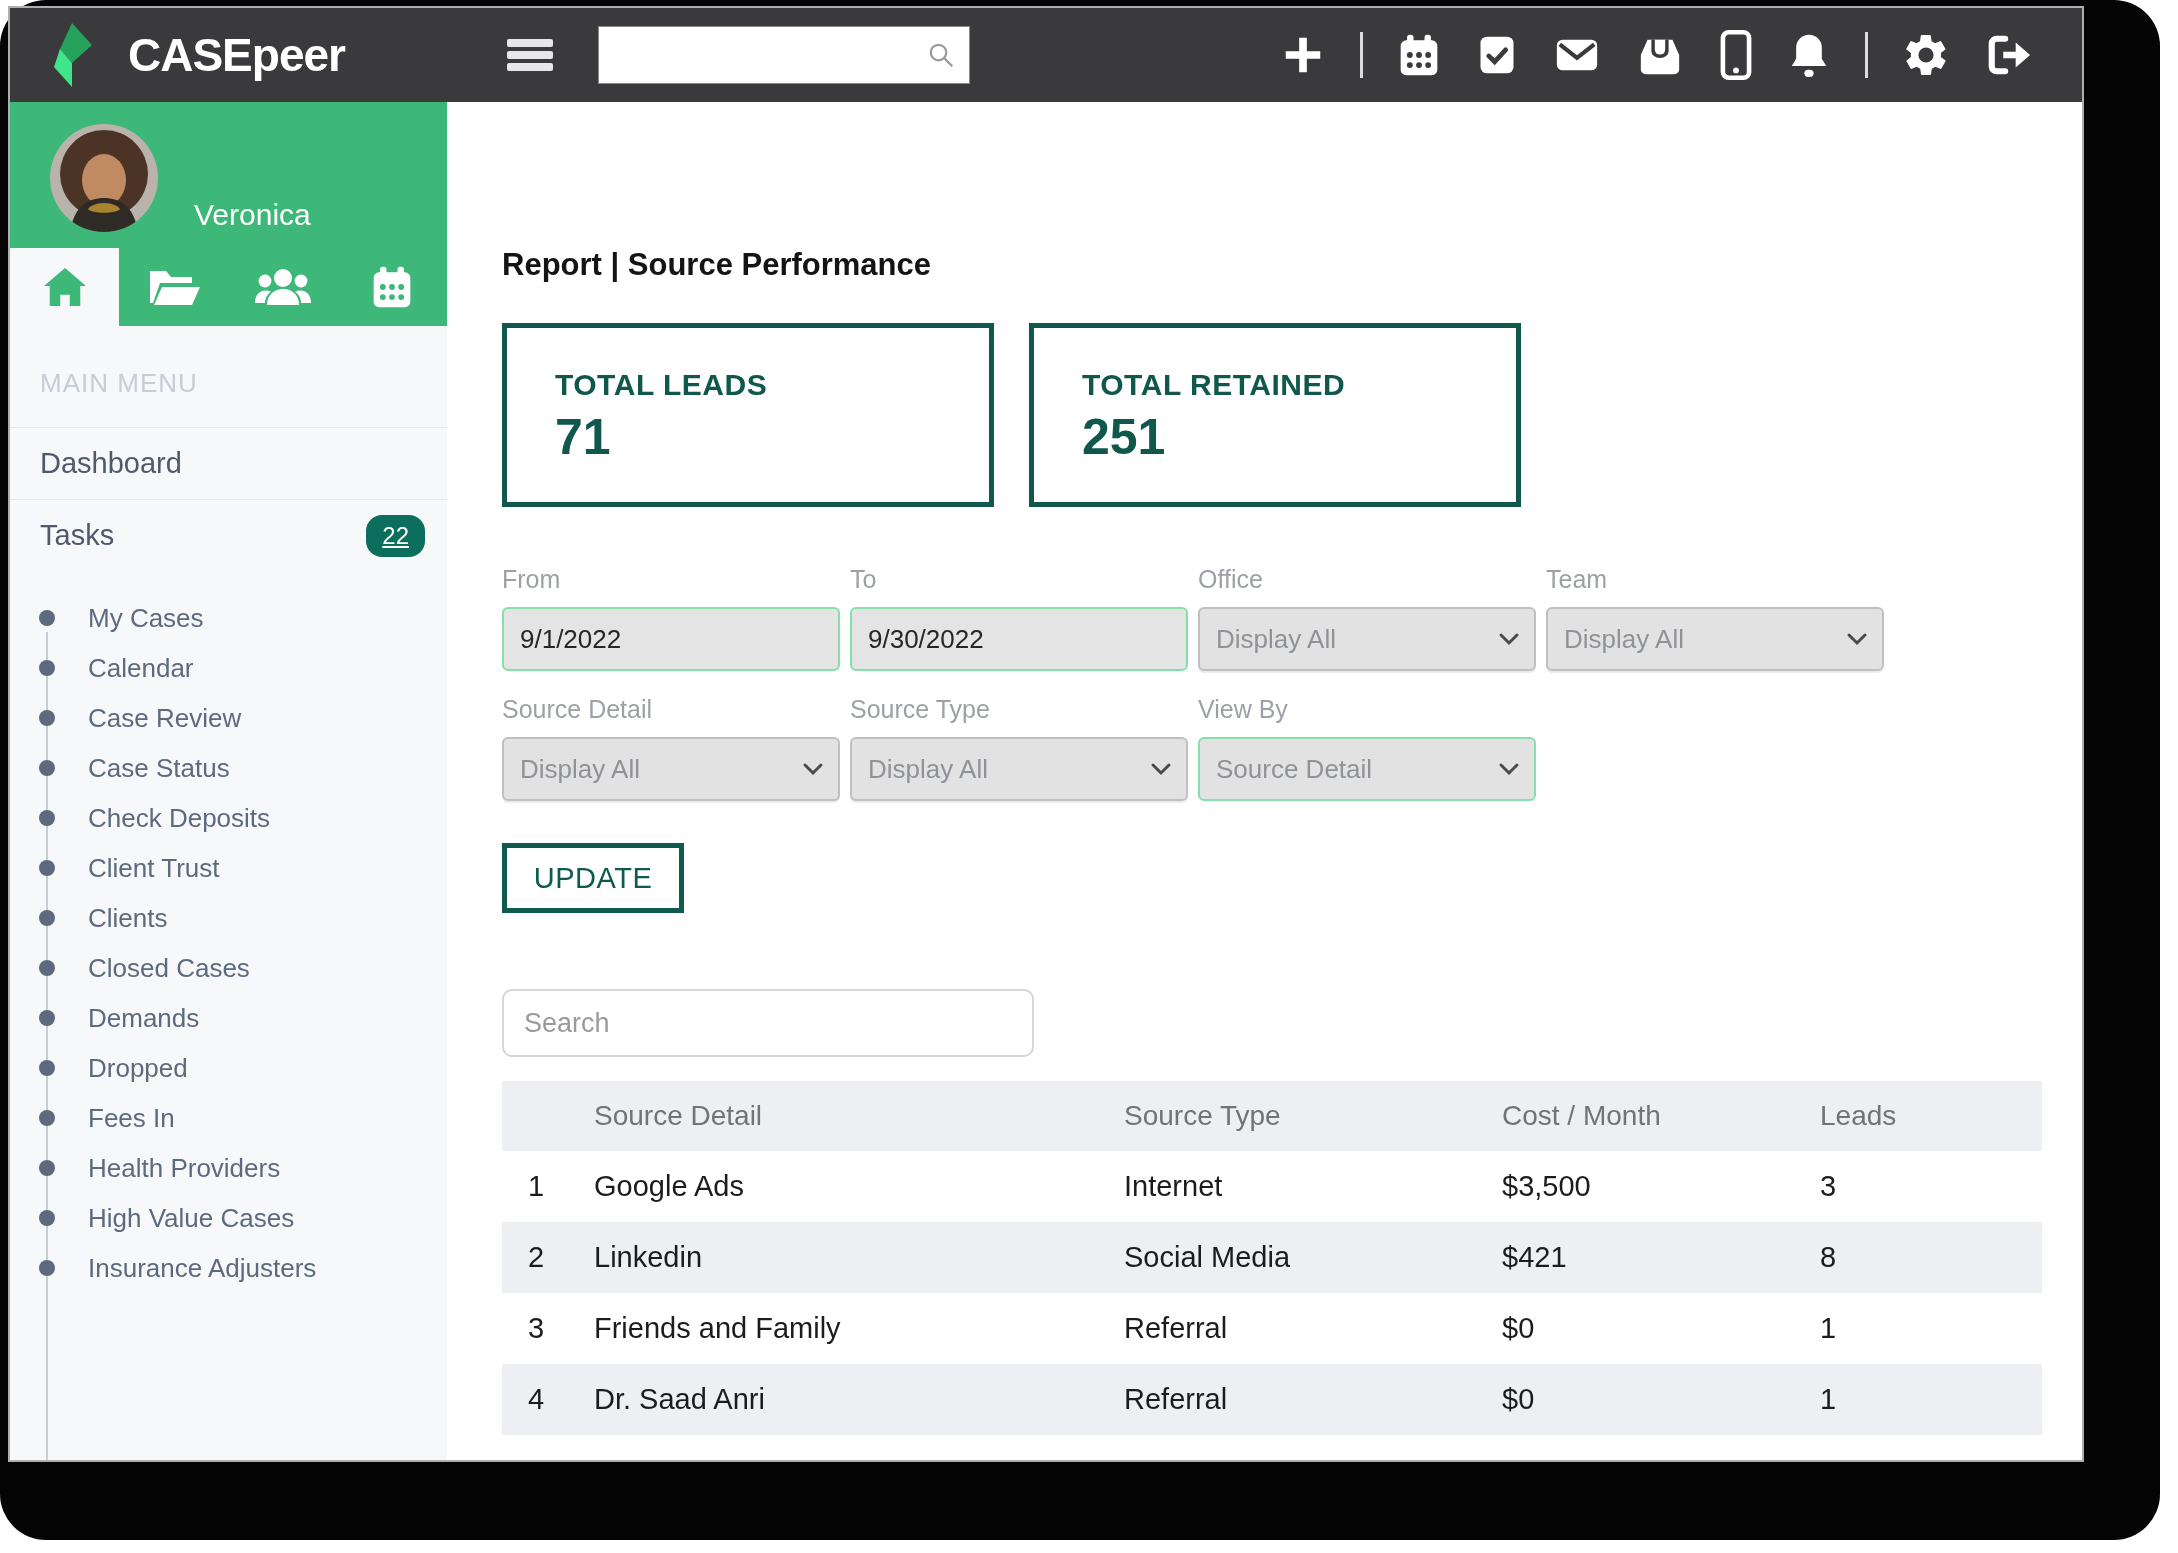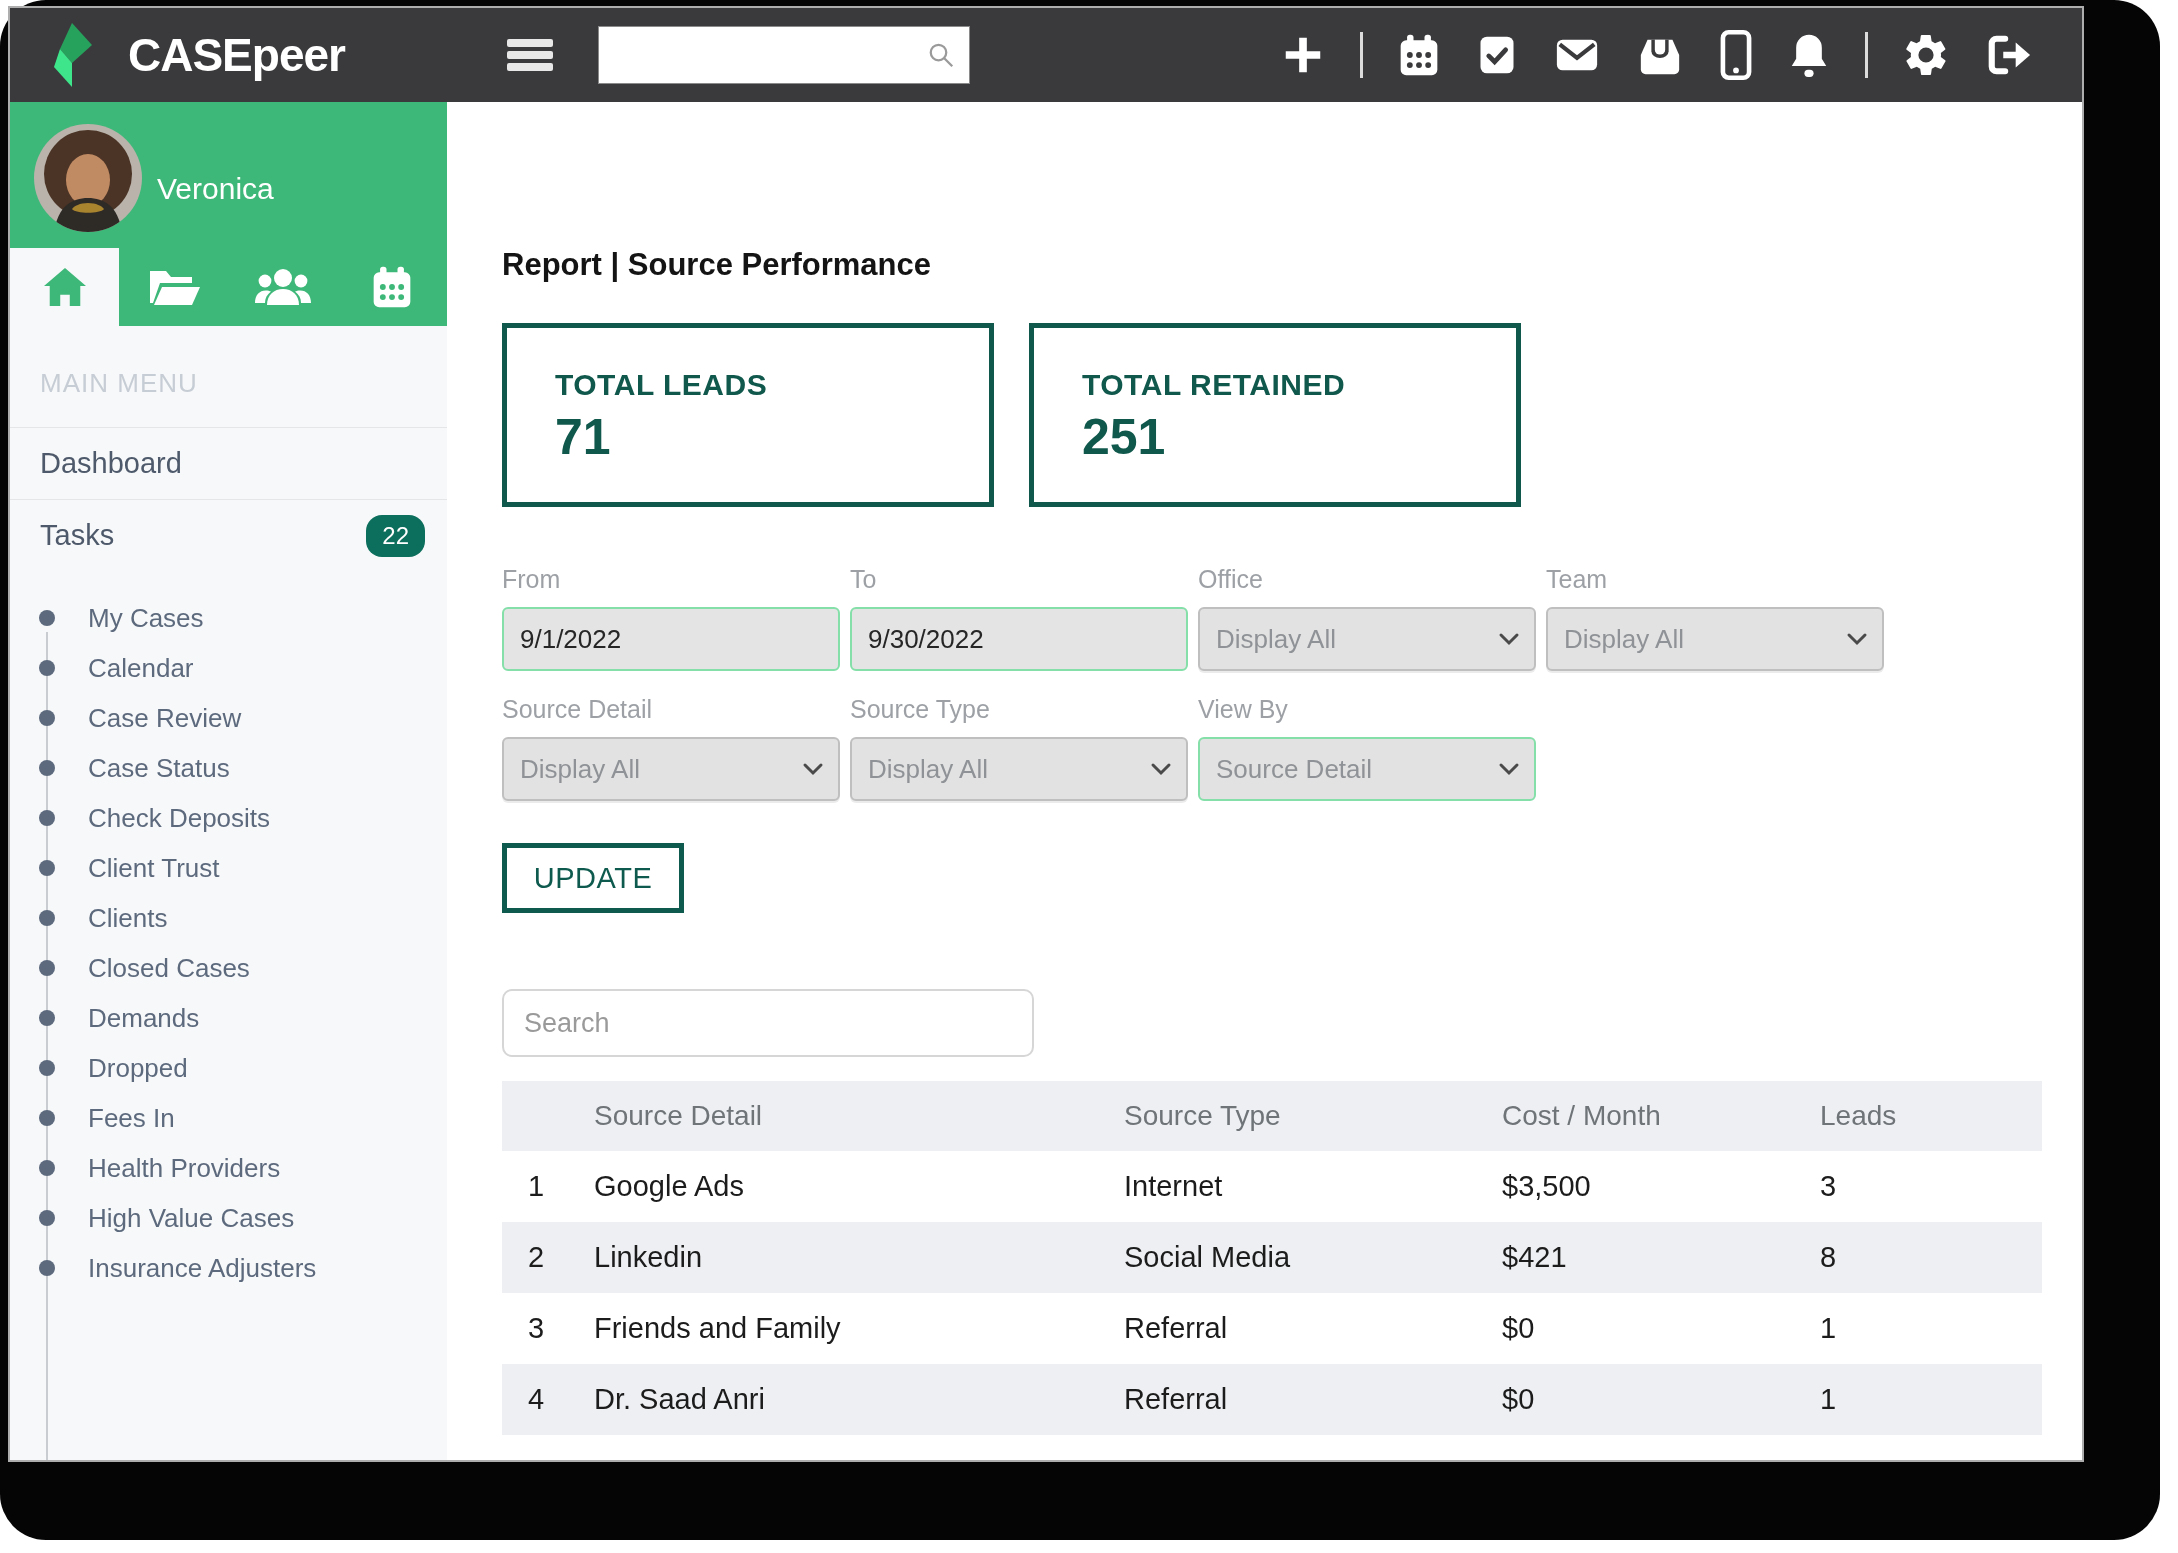--- a/index.html
+++ b/index.html
@@ -21,31 +21,31 @@
   .search-wrap { position:relative; margin-left:45px; }
   .search-wrap input { width:372px; height:58px; border:1px solid #8a8a8a; background:#ffffff; font-size:26px; padding:0 56px 0 16px; outline:none; }
   .search-wrap .mag { position:absolute; right:14px; top:14px; }
   .topbar-right { margin-left:auto; display:flex; align-items:center; gap:34px; padding-right:48px; }
   .tb-btn { background:none; border:none; cursor:pointer; display:flex; align-items:center; justify-content:center; padding:0; }
   .vdiv { width:3px; height:46px; background:#dcdcdc; }
 
   
   .sidebar { position:absolute; left:0; top:94px; width:437px; bottom:0; background:#f7f8f9; }
   .side-green { position:relative; height:224px; background:#3eb878; }
-  .profile { display:flex; align-items:center; padding:22px 0 0 24px; gap:15px; }
+  .profile { display:flex; align-items:flex-end; padding:22px 0 0 40px; gap:36px; }
   .avatar { width:108px; height:108px; border-radius:50%; overflow:hidden; flex:0 0 auto; }
   .user-name { color:#ffffff; font-size:30px; margin-top:22px; }
   .icon-tabs { position:absolute; left:0; bottom:0; width:100%; height:78px; display:flex; }
   .icon-tab { flex:1 1 0; display:flex; align-items:center; justify-content:center; cursor:pointer; }
   .icon-tab.active { background:#f7f8f9; }
 
   .menu { position:relative; height:calc(100% - 224px); }
   .section-label { color:#c7cdd5; font-size:26px; letter-spacing:1px; padding:42px 0 28px 30px; }
   .menu-item { position:relative; height:72px; display:flex; align-items:center; padding-left:30px; font-size:29px; color:#4e5a6b; border-top:1px solid #e4e6e8; cursor:pointer; }
-  .menu-item .badge { position:absolute; right:22px; background:#0c6e5c; color:#ffffff; font-size:24px; padding:7px 16px; border-radius:16px; }
+  .menu-item .badge { position:absolute; right:22px; background:#0c6e5c; color:#ffffff; font-size:24px; padding:7px 16px; border-radius:16px;text-decoration:underline; }
   .menu-item.active { background:#3eb878; color:#ffffff; height:84px; border-top:none; }
   .menu-item.active .chev { position:absolute; right:26px; }
   .tree-line { position:absolute; left:36px; top:306px; bottom:0; width:2px; background:#c9ccd1; }
   .submenu { list-style:none; padding-top:22px; }
   .sub-item { position:relative; height:50px; display:flex; align-items:center; padding-left:78px; font-size:26px; color:#5d6a7e; cursor:pointer; }
   .sub-item .bullet { position:absolute; left:29px; width:16px; height:16px; border-radius:50%; background:#5d6a7e; }
 
   
   .content { position:absolute; left:437px; top:94px; right:0; bottom:0; background:#ffffff; padding:145px 0 0 55px; }
   .page-title { font-size:31px; font-weight:bold; color:#141414; }

